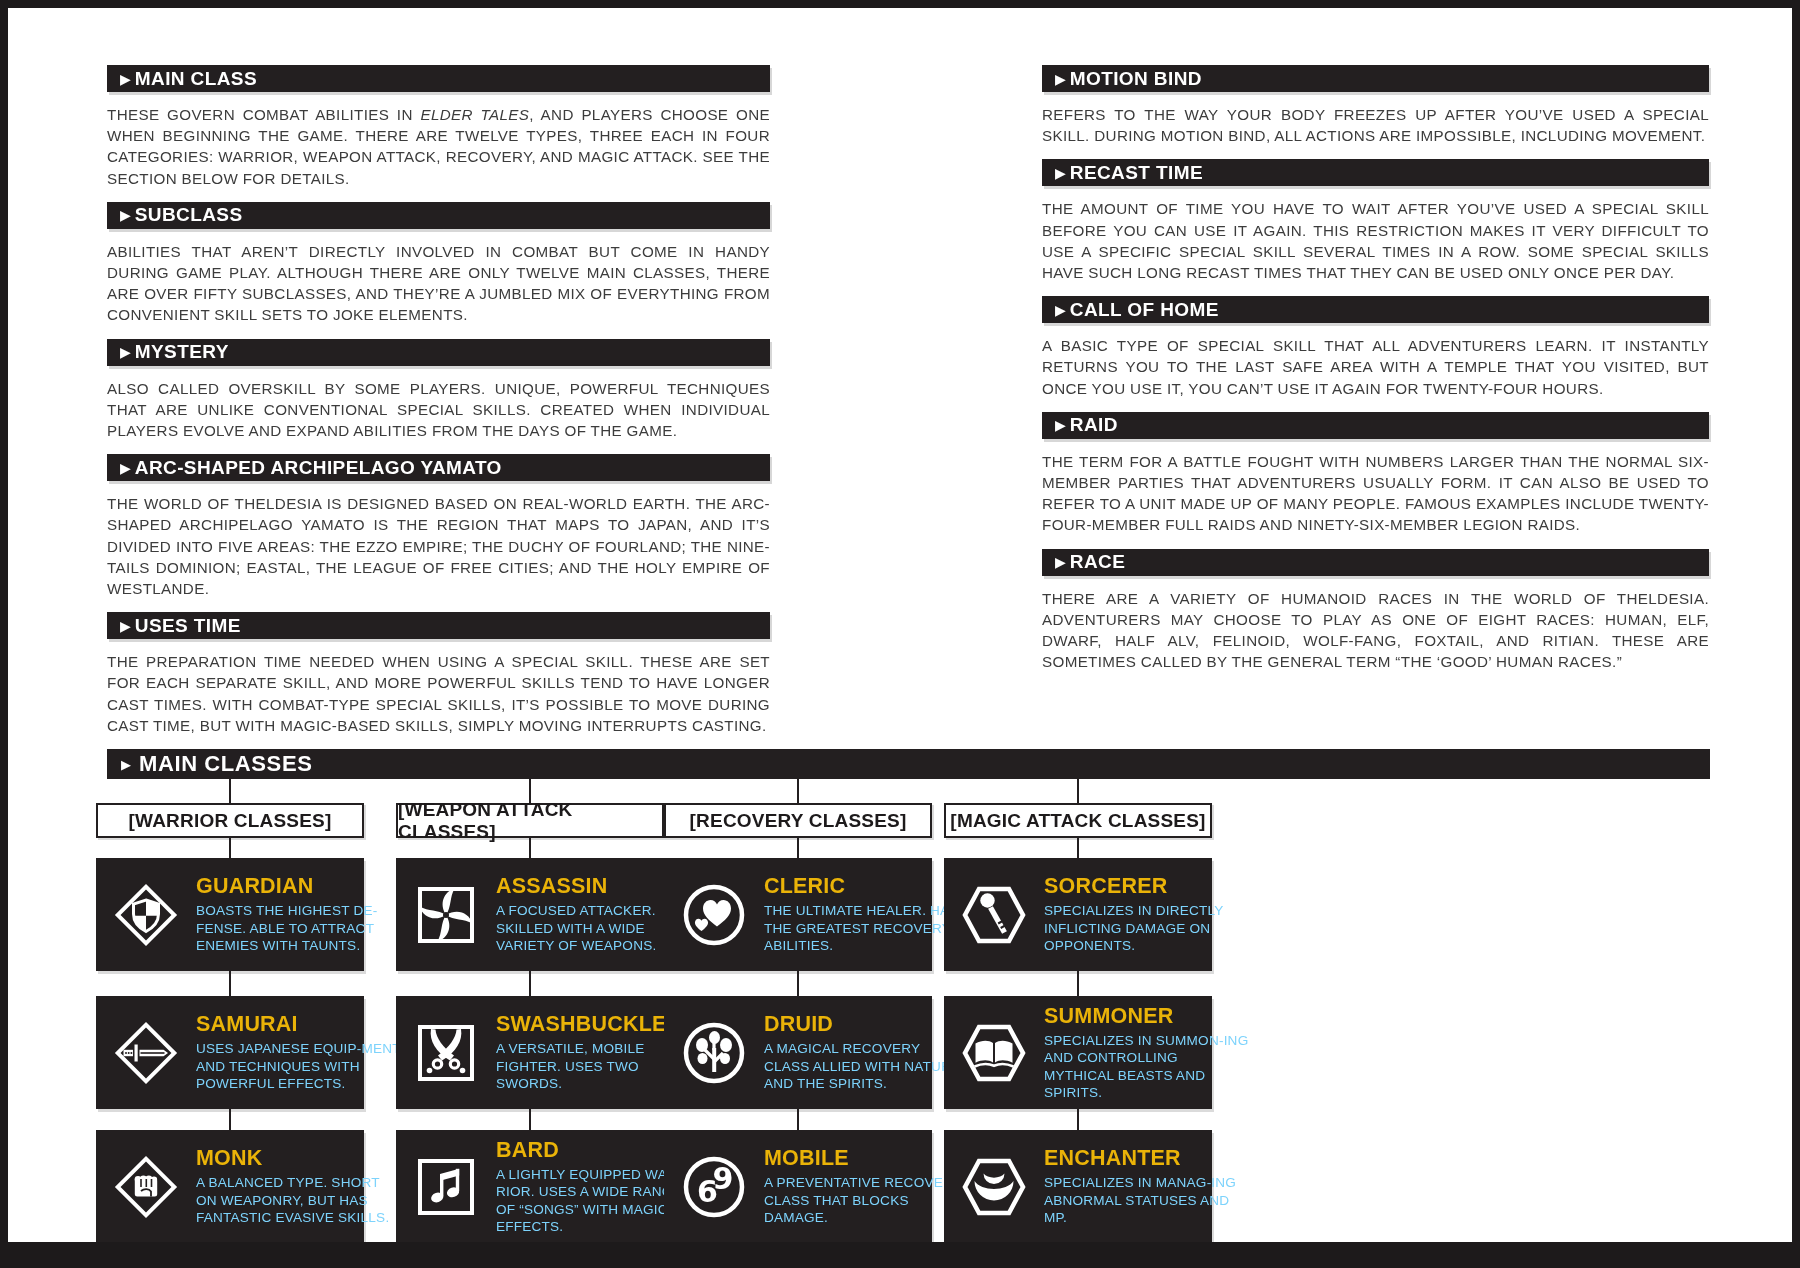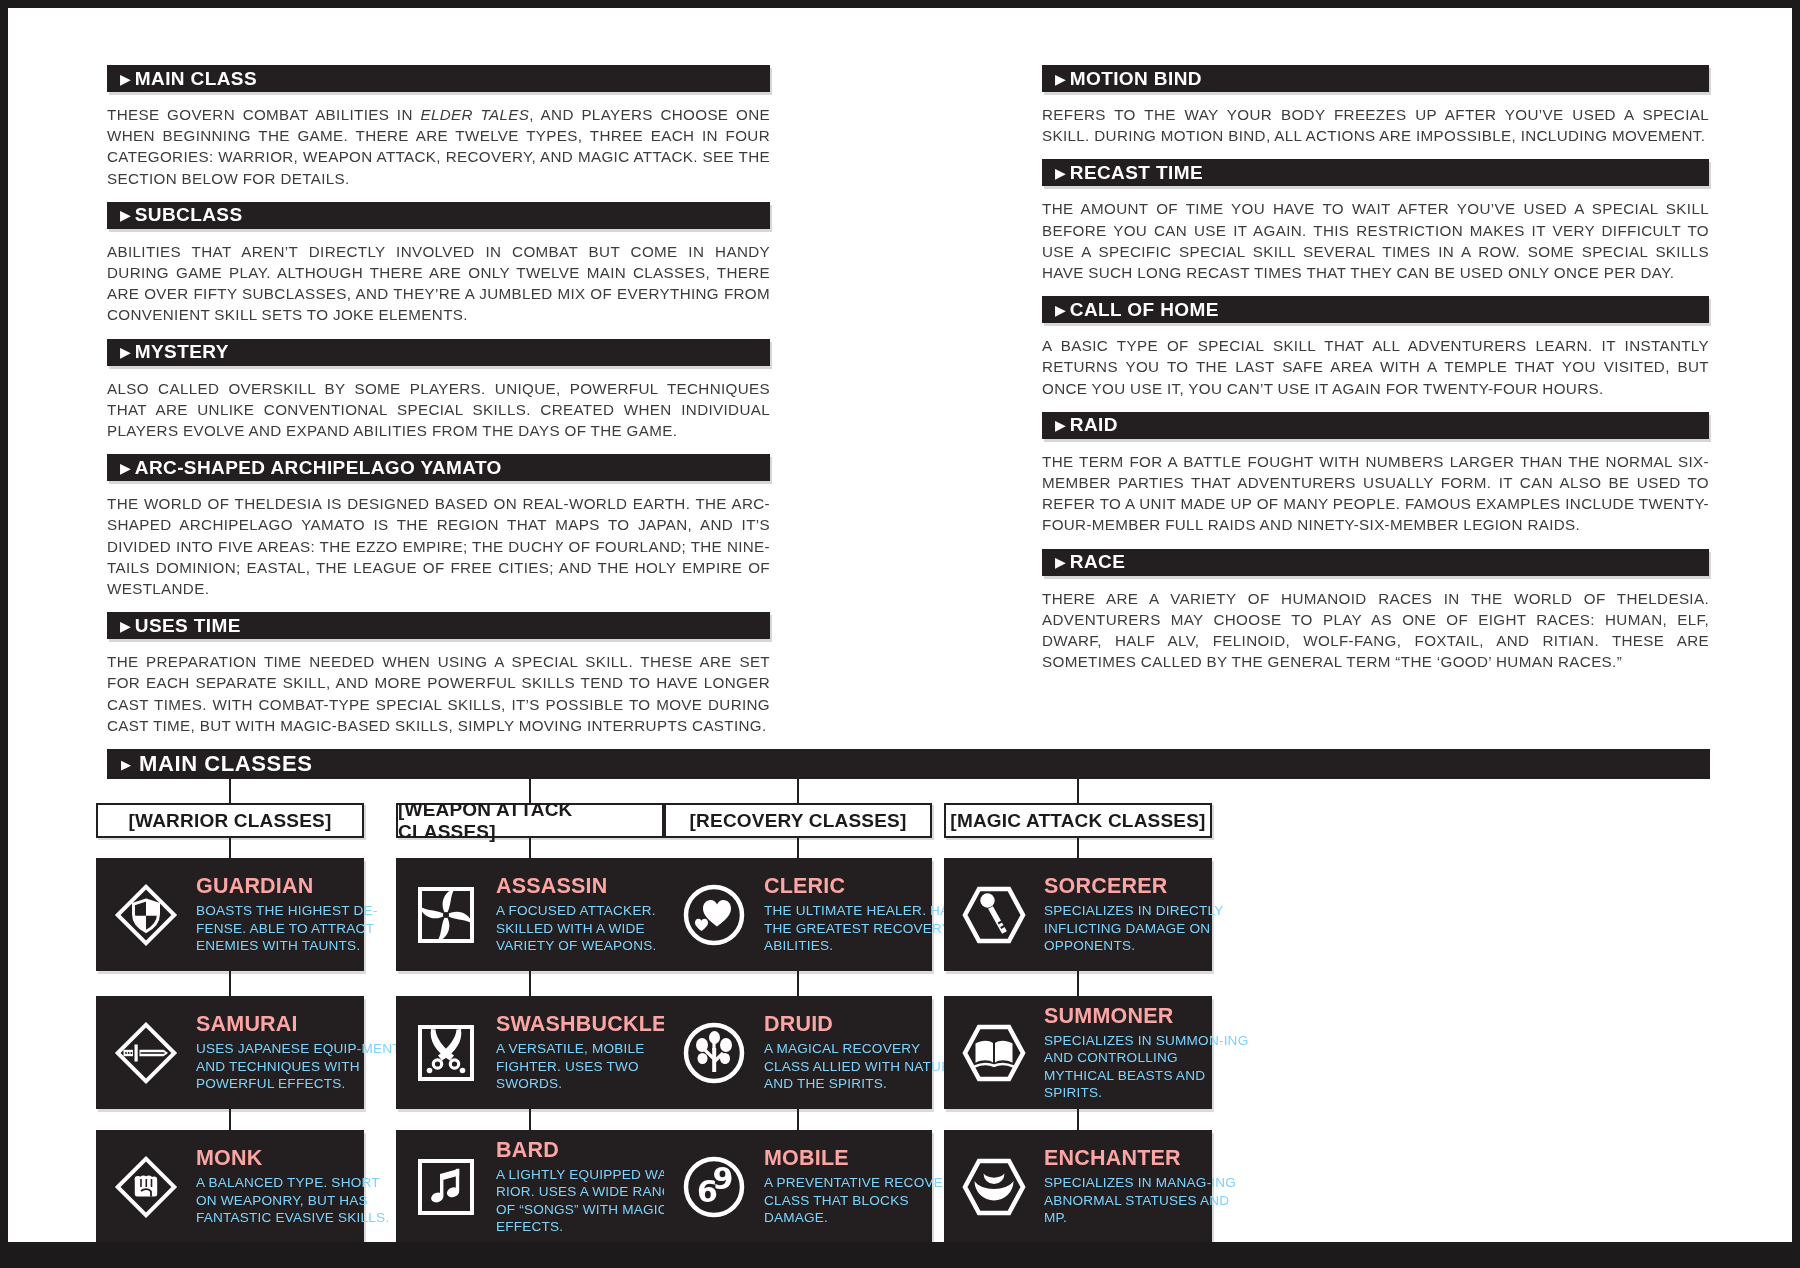--- a/index.html
+++ b/index.html
@@ -65,21 +65,21 @@
     font-size:19px;font-weight:700;letter-spacing:.2px;
     box-shadow:2px 2px 0 rgba(110,110,110,.25);
   }
   .card{
     background:#231f20;height:113px;
     display:flex;align-items:center;
     box-shadow:2px 3px 0 rgba(110,110,110,.25);
   }
   .icon-wrap{width:100px;flex:0 0 100px;display:flex;justify-content:center;}
   .ctext{width:210px;}
-  .cname{color:#fca5a5;font-size:21.5px;font-weight:700;letter-spacing:.2px;margin-bottom:3px;}
+  .cname{color:#eab308;font-size:21.5px;font-weight:700;letter-spacing:.2px;margin-bottom:3px;}
   .cdesc{color:#7dd3fc;font-size:13.6px;line-height:17.4px;letter-spacing:.2px;width:205px;}
 </style>
 </head>
 <body>
 
 <div class="page">
   <div class="content">
 
     <div class="glossary">
 

